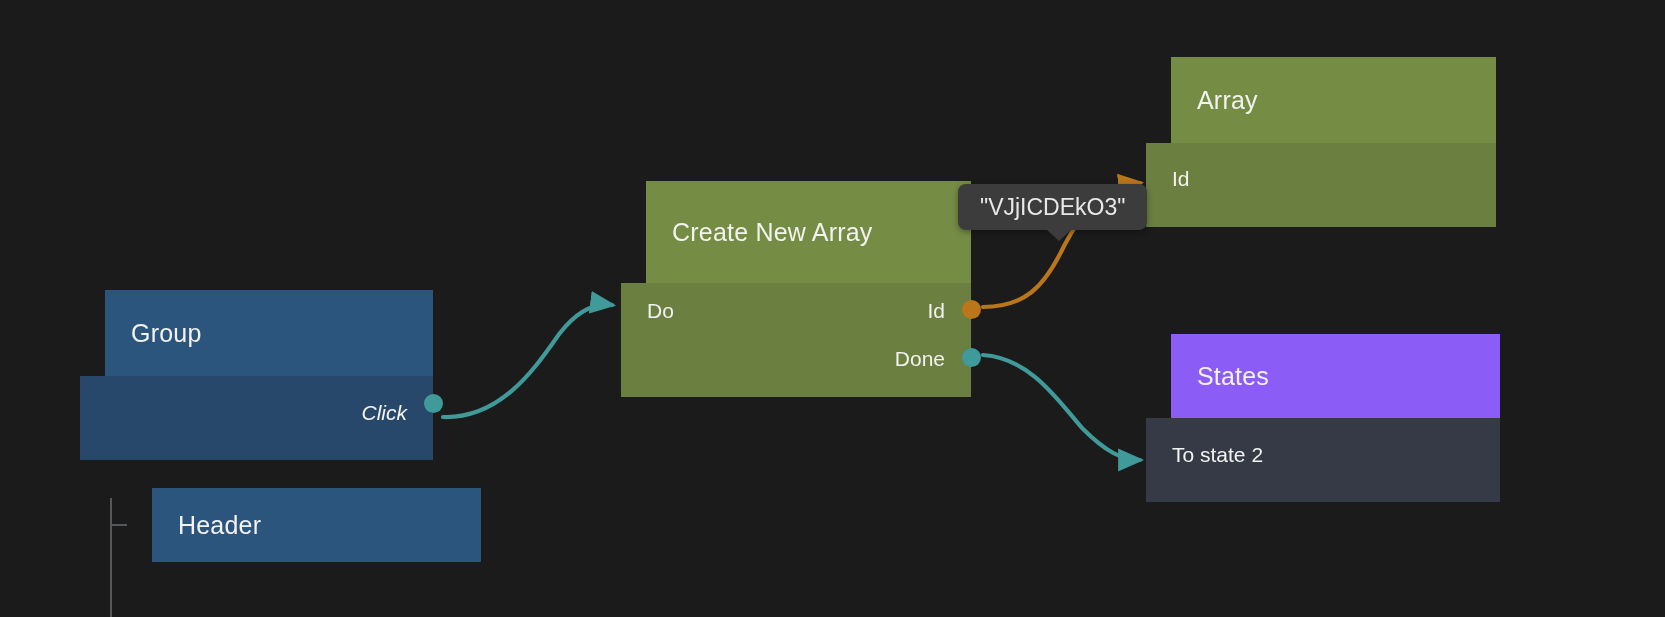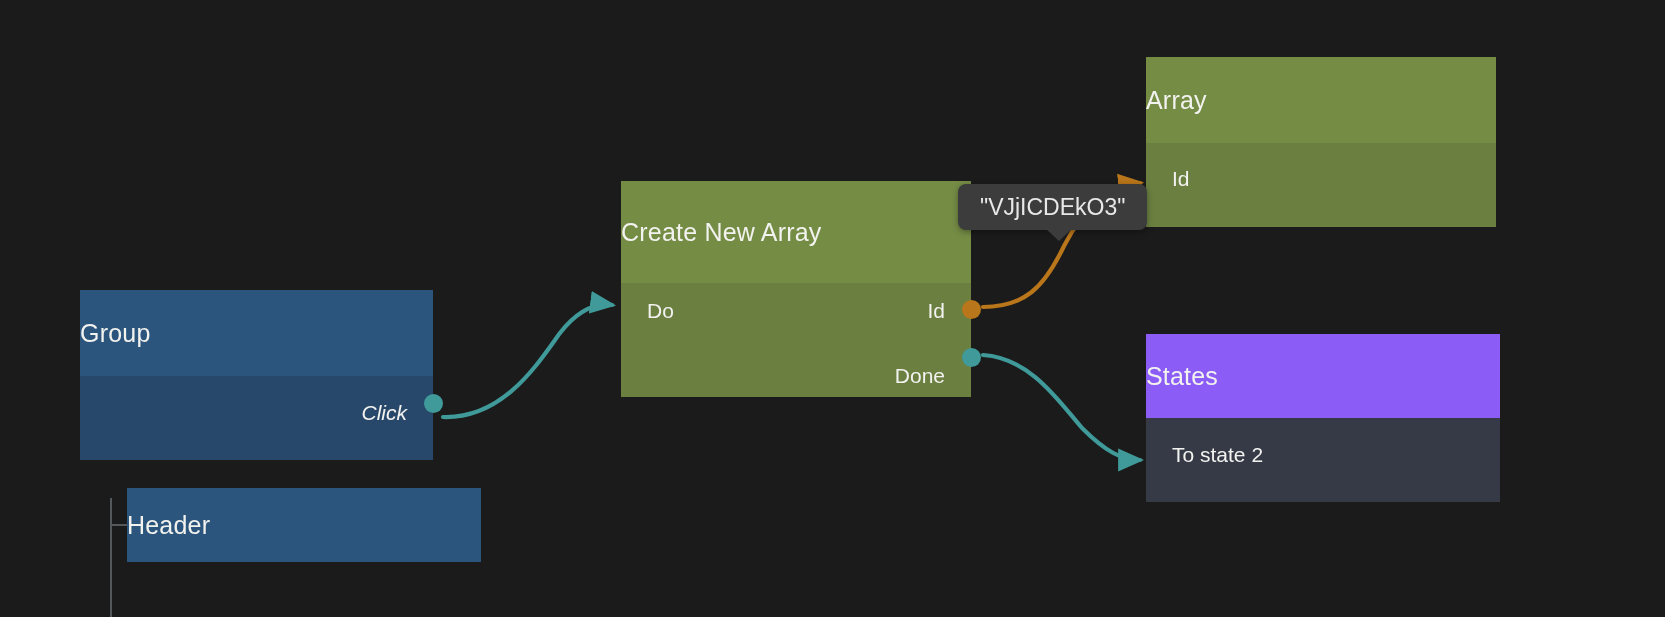--- a/index.html
+++ b/index.html
@@ -36,20 +36,22 @@
   
   .node {
     position: absolute;
     box-sizing: border-box;
     overflow: visible;
   }
   .node-header {
     box-sizing: border-box;
     display: flex;
     align-items: center;
+    padding-left: 26px;
+    margin-left: 25px;
   }
   .node-title {
     font-size: 25px;
     color: #f2f2ef;
     letter-spacing: 0.2px;
     line-height: 1;
   }
   .node-body {
     box-sizing: border-box;
     position: relative;
@@ -97,21 +99,21 @@
   }
   #node-header-child .node-header { height: 74px; }
 
   #node-create {
     left: 621px; top: 181px; width: 350px; height: 216px;
   }
   #node-create .node-header { height: 102px; text-align: right; }
   #node-create .node-body   { height: 114px; padding-left: 24px; }
   #node-create .port-row.in  { top: 17px; }
   #node-create .port-row.out.r1 { top: 17px; }
-  #node-create .port-row.out.r2 { top: 82px; }
+  #node-create .port-row.out.r2 { top: 65px; }
 
   #node-array {
     left: 1146px; top: 57px; width: 350px; height: 170px;
   }
   #node-array .node-header { height: 86px; }
   #node-array .node-body   { height: 84px; }
   #node-array .port-row.in { top: 25px; }
 
   #node-states {
     left: 1146px; top: 334px; width: 354px; height: 168px;

